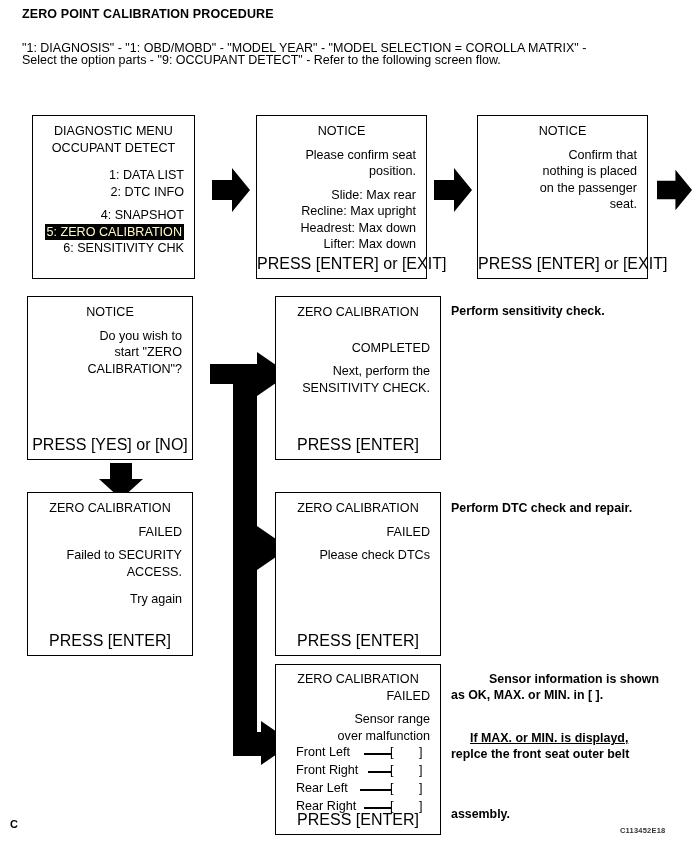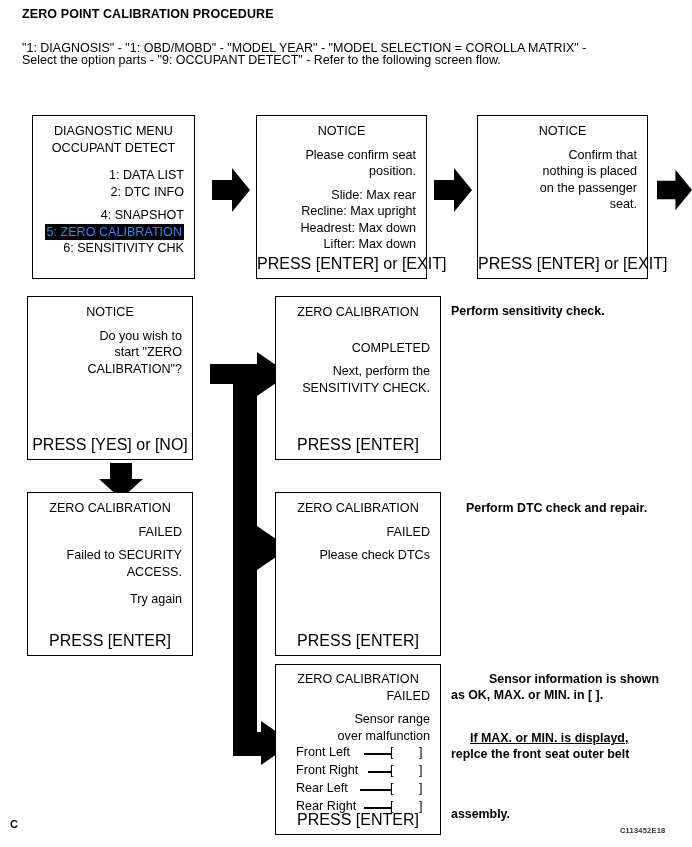--- a/index.html
+++ b/index.html
@@ -74,21 +74,21 @@
     left: 0; right: 0;
     bottom: 6px;
     text-align: center;
     white-space: nowrap;
     font-size: 16px;
   }
 
   
   .sb-highlight {
     background: #000;
-    color: #3b82f6;
+    color: #fef9c3;
     display: inline-block;
     padding: 0 2px 0 1px;
     white-space: nowrap;
   }
 
   
   .sensor-row {
     position: relative;
     height: 18px;
     white-space: nowrap;
@@ -277,21 +277,21 @@
   <div class="sb-inner">
     <div class="sb-title">ZERO CALIBRATION</div>
     <div class="spacer-sm"></div>
     <div class="sb-line sb-center">FAILED</div>
     <div class="spacer-sm"></div>
     <div class="sb-line sb-center">Please check DTCs</div>
   </div>
   <div class="sb-footer">PRESS [ENTER]</div>
 </div>
 
-<div class="annotation" style="left:466px; top:500px;">Perform DTC check and repair.</div>
+<div class="annotation" style="left:451px; top:500px;">Perform DTC check and repair.</div>
 
 <div class="screen-box" style="left:275px; top:664px; width:166px; height:171px;">
   <div class="sb-inner" style="padding-top:6px;">
     <div class="sb-title">ZERO CALIBRATION</div>
     <div class="sb-line sb-center">FAILED</div>
     <div class="spacer-sm"></div>
     <div class="sb-line sb-left">Sensor range</div>
     <div class="sb-line sb-left">over malfunction</div>
 
     <div class="sensor-row">

